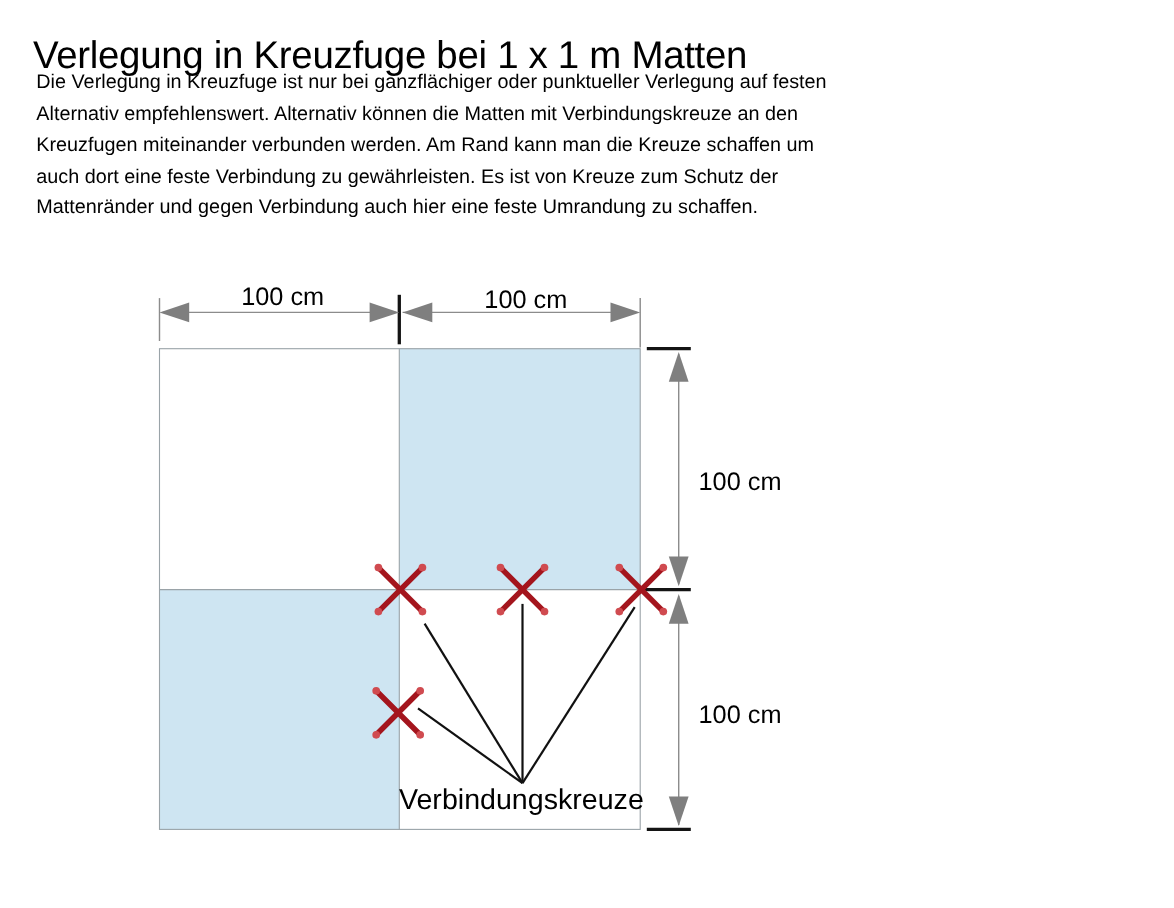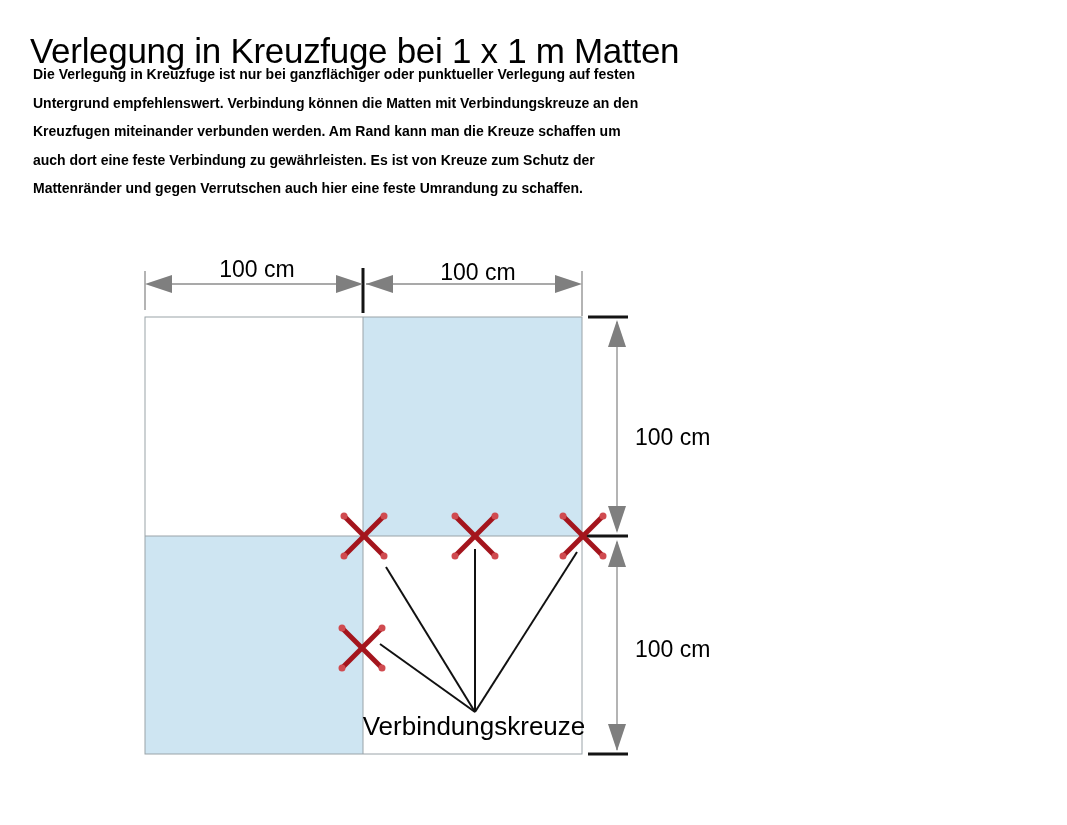--- a/index.html
+++ b/index.html
@@ -18,24 +18,23 @@
     top:8px;
     font-size:35px;
     font-weight:400;
     letter-spacing:-0.3px;
     white-space:nowrap;
   }
   .intro{
     position:absolute;
     left:33px;
     top:60px;
-    font-size:14px;
+    font-size:18px;
     line-height:28.5px;
     letter-spacing:0;
-    font-weight:bold;
   }
   .intro div{white-space:nowrap;}
   svg.diagram{
     position:absolute;
     left:0;
     top:230px;
     width:760px;
     height:560px;
   }
   svg text{
@@ -52,24 +51,24 @@
 </style>
 </head>
 <body>
 
 <div class="page">
 
   <h1 class="title">Verlegung in Kreuzfuge bei 1 x 1 m Matten</h1>
 
   <div class="intro">
     <div>Die Verlegung in Kreuzfuge ist nur bei ganzflächiger oder punktueller Verlegung auf festen</div>
-    <div>Untergrund empfehlenswert. Verbindung können die Matten mit Verbindungskreuze an den</div>
+    <div>Alternativ empfehlenswert. Alternativ können die Matten mit Verbindungskreuze an den</div>
     <div>Kreuzfugen miteinander verbunden werden. Am Rand kann man die Kreuze schaffen um</div>
     <div>auch dort eine feste Verbindung zu gewährleisten. Es ist von Kreuze zum Schutz der</div>
-    <div>Mattenränder und gegen Verrutschen auch hier eine feste Umrandung zu schaffen.</div>
+    <div>Mattenränder und gegen Verbindung auch hier eine feste Umrandung zu schaffen.</div>
   </div>
 
   <svg class="diagram" viewBox="0 230 760 560">
 
     <rect x="363" y="317" width="219" height="219" fill="#cee5f2"></rect>
     <rect x="145" y="536" width="218" height="218" fill="#cee5f2"></rect>
 
     <g fill="none" stroke="#9aa3a8">
       <rect class="grid-line" x="145" y="317" width="437" height="437"></rect>
       <line class="grid-line" x1="363" y1="317" x2="363" y2="754"></line>

